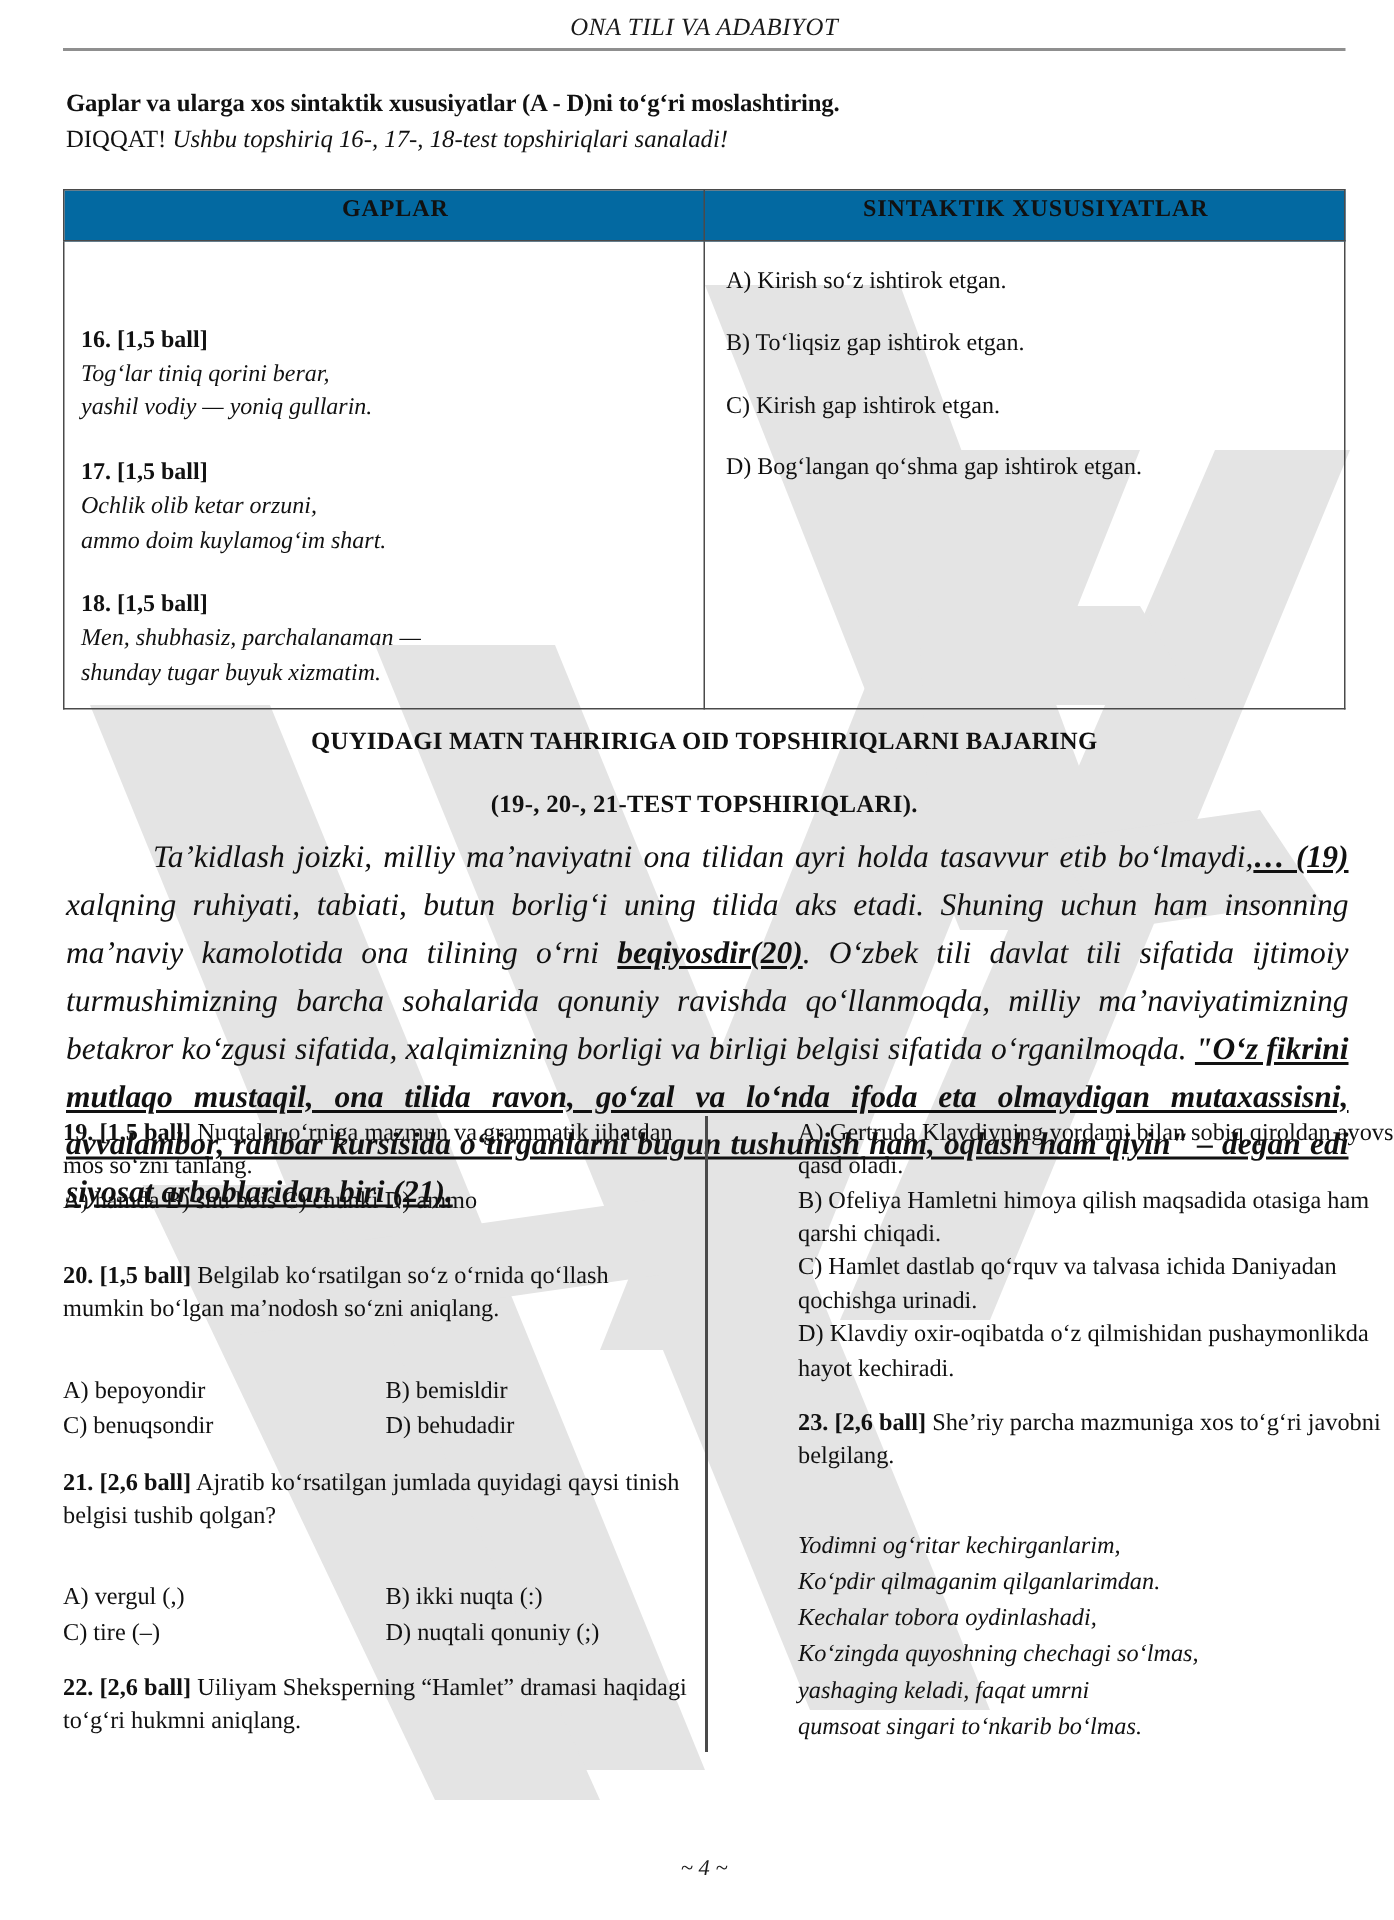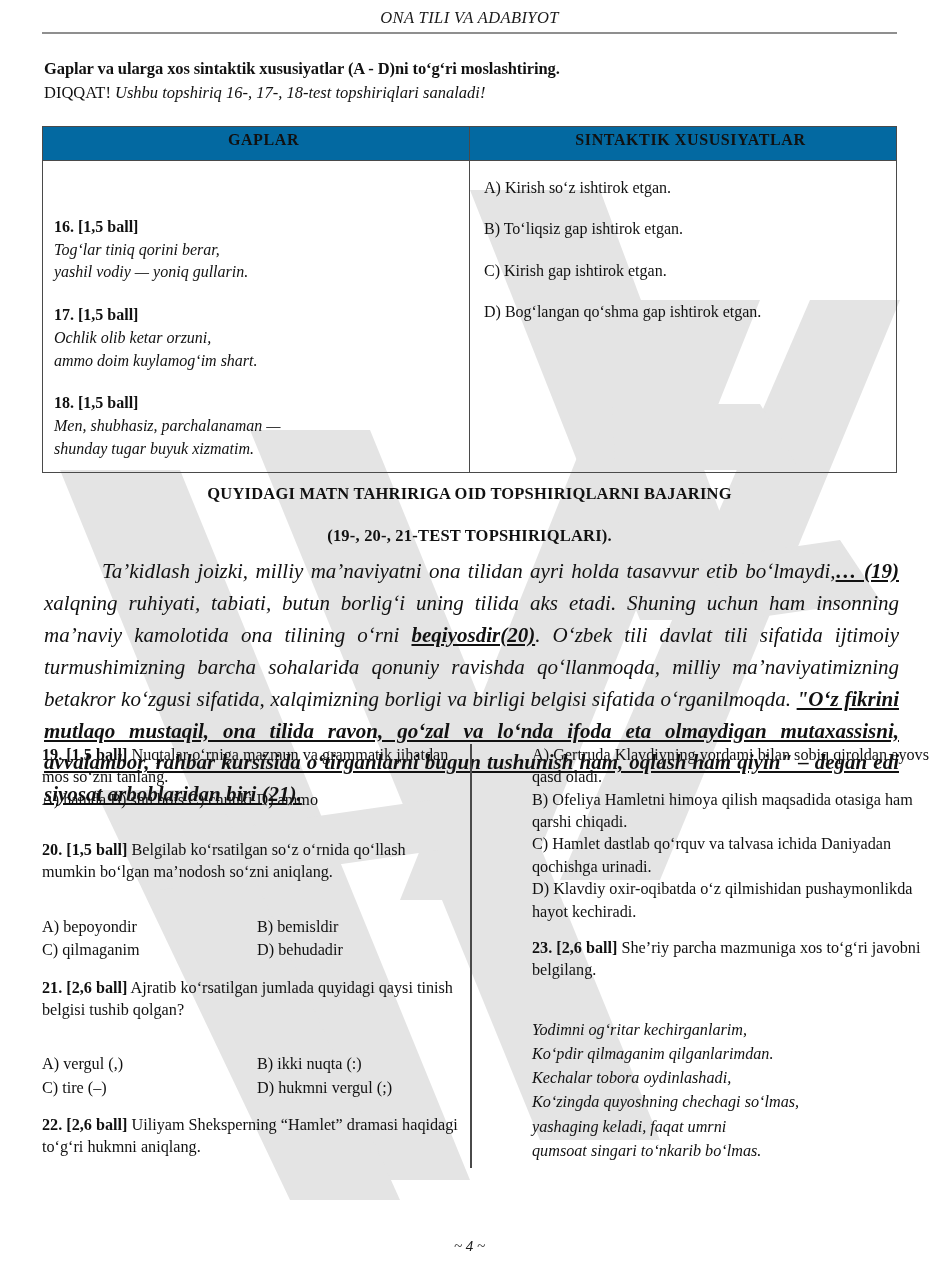--- a/index.html
+++ b/index.html
@@ -361,21 +361,21 @@
 
       <div class="spacer-18"></div>
 
       <table class="opt-table">
         <tbody>
             <tr>
           <td class="c1">A) bepoyondir</td>
           <td>B) bemisldir</td>
         </tr>
         <tr>
-          <td class="c1">C) qilmaganim</td>
+          <td class="c1">C) benuqsondir</td>
           <td>D) behudadir</td>
         </tr>
       </tbody>
         </table>
 
       <div class="spacer-14"></div>
 
       <div class="q">
         <span class="stem-num">21. [2,6 ball]</span><span> Ajratib ko‘rsatilgan jumlada quyidagi qaysi tinish belgisi tushib qolgan?</span>
       </div>
@@ -383,21 +383,21 @@
       <div class="spacer-18"></div>
 
       <table class="opt-table">
         <tbody>
             <tr>
           <td class="c1">A) vergul (,)</td>
           <td>B) ikki nuqta (:)</td>
         </tr>
         <tr>
           <td class="c1">C) tire (–)</td>
-          <td>D) hukmni vergul (;)</td>
+          <td>D) nuqtali qonuniy (;)</td>
         </tr>
       </tbody>
         </table>
 
       <div class="spacer-14"></div>
 
       <div class="q">
         <span class="stem-num">22. [2,6 ball]</span><span> Uiliyam Sheksperning “Hamlet” dramasi haqidagi to‘g‘ri hukmni aniqlang.</span>
       </div>
 

